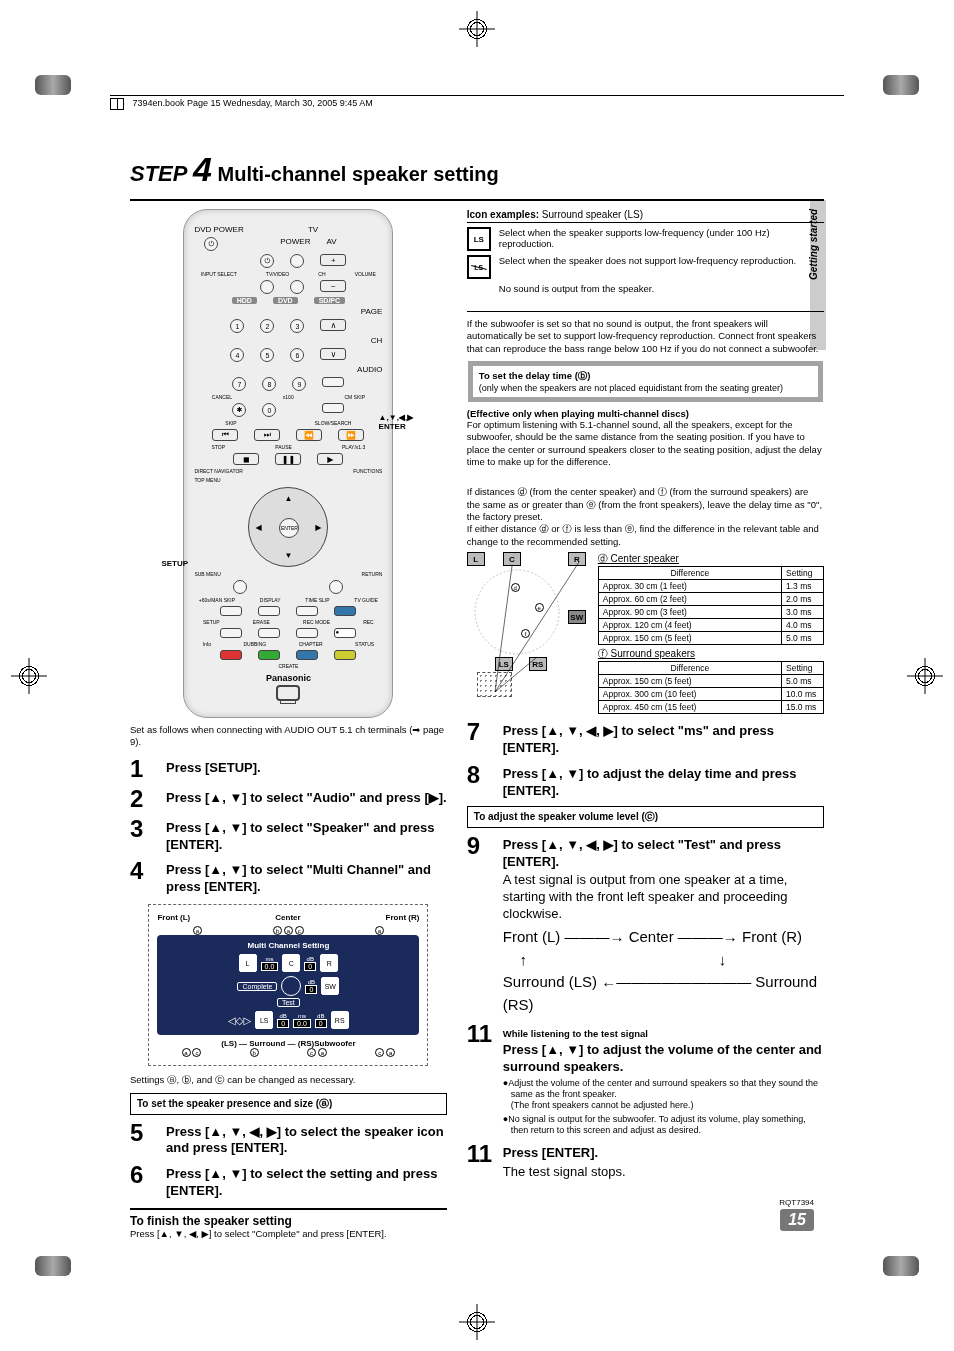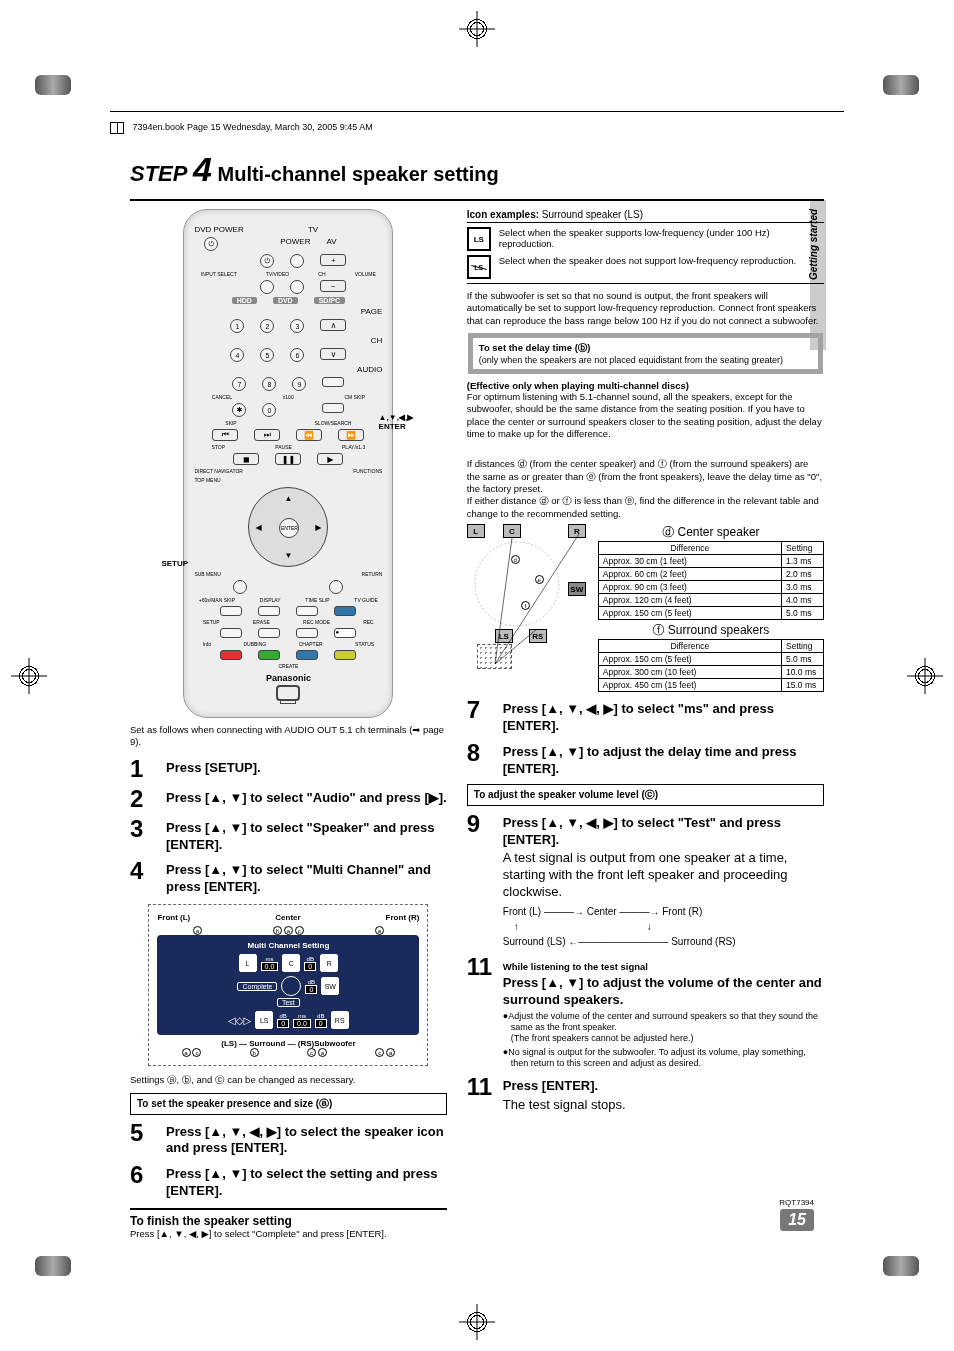--- a/index.html
+++ b/index.html
@@ -12,21 +12,21 @@
   .crop-br { bottom: 75px; right: 35px; }
   .crop-left { top: 50%; left: 15px; transform: translateY(-50%); }
   .crop-right { top: 50%; right: 15px; transform: translateY(-50%); }
   .crop-top { top: 15px; left: 50%; transform: translateX(-50%); }
   .crop-bottom { bottom: 15px; left: 50%; transform: translateX(-50%); }
   .reg-mark { width: 28px; height: 28px; border-radius: 50%; background: radial-gradient(circle, #fff 0 6px, #000 6px 7px, #fff 7px 9px, #000 9px 10px, transparent 10px); position: relative; }
   .reg-mark::before, .reg-mark::after { content:""; position:absolute; background:#000; }
   .reg-mark::before { left:50%; top:-4px; bottom:-4px; width:1px; transform:translateX(-50%);}
   .reg-mark::after { top:50%; left:-4px; right:-4px; height:1px; transform:translateY(-50%);}
   .corner-graphic { width:36px; height:20px; background: linear-gradient(90deg,#555,#aaa,#555); border-radius:6px; }
-  .header-line { position:absolute; top:111px; left:110px; right:110px; border-top:1px solid #000; font-size:9px; padding-top:10px;}
+  .header-line { position:absolute; top:95px; left:110px; right:110px; border-top:1px solid #000; font-size:9px; padding-top:2px;}
   .header-line .book-icon { display:inline-block; width:14px; height:12px; border:1px solid #000; margin-right:6px; vertical-align:middle; position:relative;}
   .header-line .book-icon::after{content:"";position:absolute;left:50%;top:0;bottom:0;width:1px;background:#000;}
   .content { position:absolute; top:150px; left:130px; right:130px; bottom:120px; }
   .title { font-size:20px; font-weight:bold; margin-bottom:10px; }
   .title .step { font-style:italic; font-size:22px; }
   .title .num { font-style:italic; font-size:34px; }
   .hr-thick { border-top:2px solid #000; margin-bottom:8px; }
   .cols { display:flex; gap:20px; }
   .col-left { width:47%; }
   .col-right { width:53%; }
@@ -70,23 +70,23 @@
   .delay-box{border:5px solid #a3a3a3;padding:4px 6px;font-size:9px;margin:6px 1px;}
   .delay-box b{font-size:9.5px;}
   .sect-h{font-size:9.5px;font-weight:bold;}
   .diagram-block{display:flex;gap:6px;align-items:flex-start;margin-top:4px;}
   .room{width:125px;height:155px;position:relative;font-size:8px;flex-shrink:0;}
   .spk-box{position:absolute;width:18px;height:14px;background:#bbb;border:1px solid #000;display:flex;align-items:center;justify-content:center;font-size:8px;font-weight:bold;}
   .seat{position:absolute;width:35px;height:25px;left:10px;bottom:10px;border:1px dashed #555;background-image:radial-gradient(#888 1px, transparent 1px);background-size:5px 5px;}
   table.settings{border-collapse:collapse;font-size:8.5px;width:100%;}
   table.settings th,table.settings td{border:1px solid #000;padding:1px 4px;text-align:left;}
   table.settings td:last-child{width:42px;}
-  .table-h{font-size:12px;text-align:center;}
+  .table-h{font-size:10px;text-decoration:underline;}
   .step-body .sub{font-size:13px;font-weight:normal;display:block;margin-top:2px;line-height:1.3;}
-  .flow{font-size:10px;font-weight:normal;margin-top:3px;line-height:1.5;}
+  .flow{font-size:15px;font-weight:normal;margin-top:3px;line-height:1.5;}
   .bullet{font-size:9px;font-weight:normal;padding-left:8px;text-indent:-8px;display:block;margin-top:2px;line-height:1.25;}
   .side-tab { position:absolute; right:128px; top:200px; width:16px; height:150px; background:#ccc;}
   .side-tab span{position:absolute;left:-2px;top:80px;transform:rotate(-90deg);transform-origin:left top;font-size:10px;font-style:italic;font-weight:bold;white-space:nowrap;}
   .pg-footer{position:absolute;right:140px;bottom:120px;text-align:right;}
   .pg-box{background:#777;color:#fff;font-size:16px;font-style:italic;font-weight:bold;padding:2px 8px;display:inline-block;border-radius:3px;}
   .pg-code{font-size:8px;margin-bottom:2px;}
   .remote-caption-r{position:absolute;right:-10px;top:205px;font-size:8px;font-weight:bold;line-height:1.1;}
   .remote-caption-l{position:absolute;left:-12px;top:350px;font-size:8px;font-weight:bold;}
   .remote-wrap{position:relative;width:230px;margin:0 auto 6px;}
   .circ-lbl{display:inline-block;width:9px;height:9px;border:1px solid #000;border-radius:50%;font-size:6px;line-height:8px;text-align:center;vertical-align:middle;}
@@ -419,20 +419,24 @@
           <b>Icon examples:</b><span> Surround speaker (LS)</span>
         </div>
         <div style="border-top:1px solid #000;margin-top:2px;"></div>
         <div class="icon-row">
           <div class="ls-icon">LS</div>
           <div>Select when the speaker supports low-frequency (under 100 Hz) reproduction.</div>
         </div>
         <div class="icon-row">
           <div class="ls-icon crossed" style="font-size:7px;">LS</div>
           <div>Select when the speaker does not support low-frequency reproduction.</div>
+        </div>
+        <div class="icon-row">
+          <div style="width:24px;height:24px;flex-shrink:0;"></div>
+          <div>No sound is output from the speaker.</div>
         </div>
         <div style="border-top:1px solid #000;margin:2px 0 6px;"></div>
         <div class="smalltext">If the subwoofer is set so that no sound is output, the front speakers will automatically be set to support low-frequency reproduction. Connect front speakers that can reproduce the bass range below 100 Hz if you do not connect a subwoofer.</div>
 
         <div class="delay-box">
           <b>To set the delay time (ⓑ)</b><br>
           <span>(only when the speakers are not placed equidistant from the seating greater)</span>
         </div>
 
         <div class="sect-h">(Effective only when playing multi-channel discs)</div>

